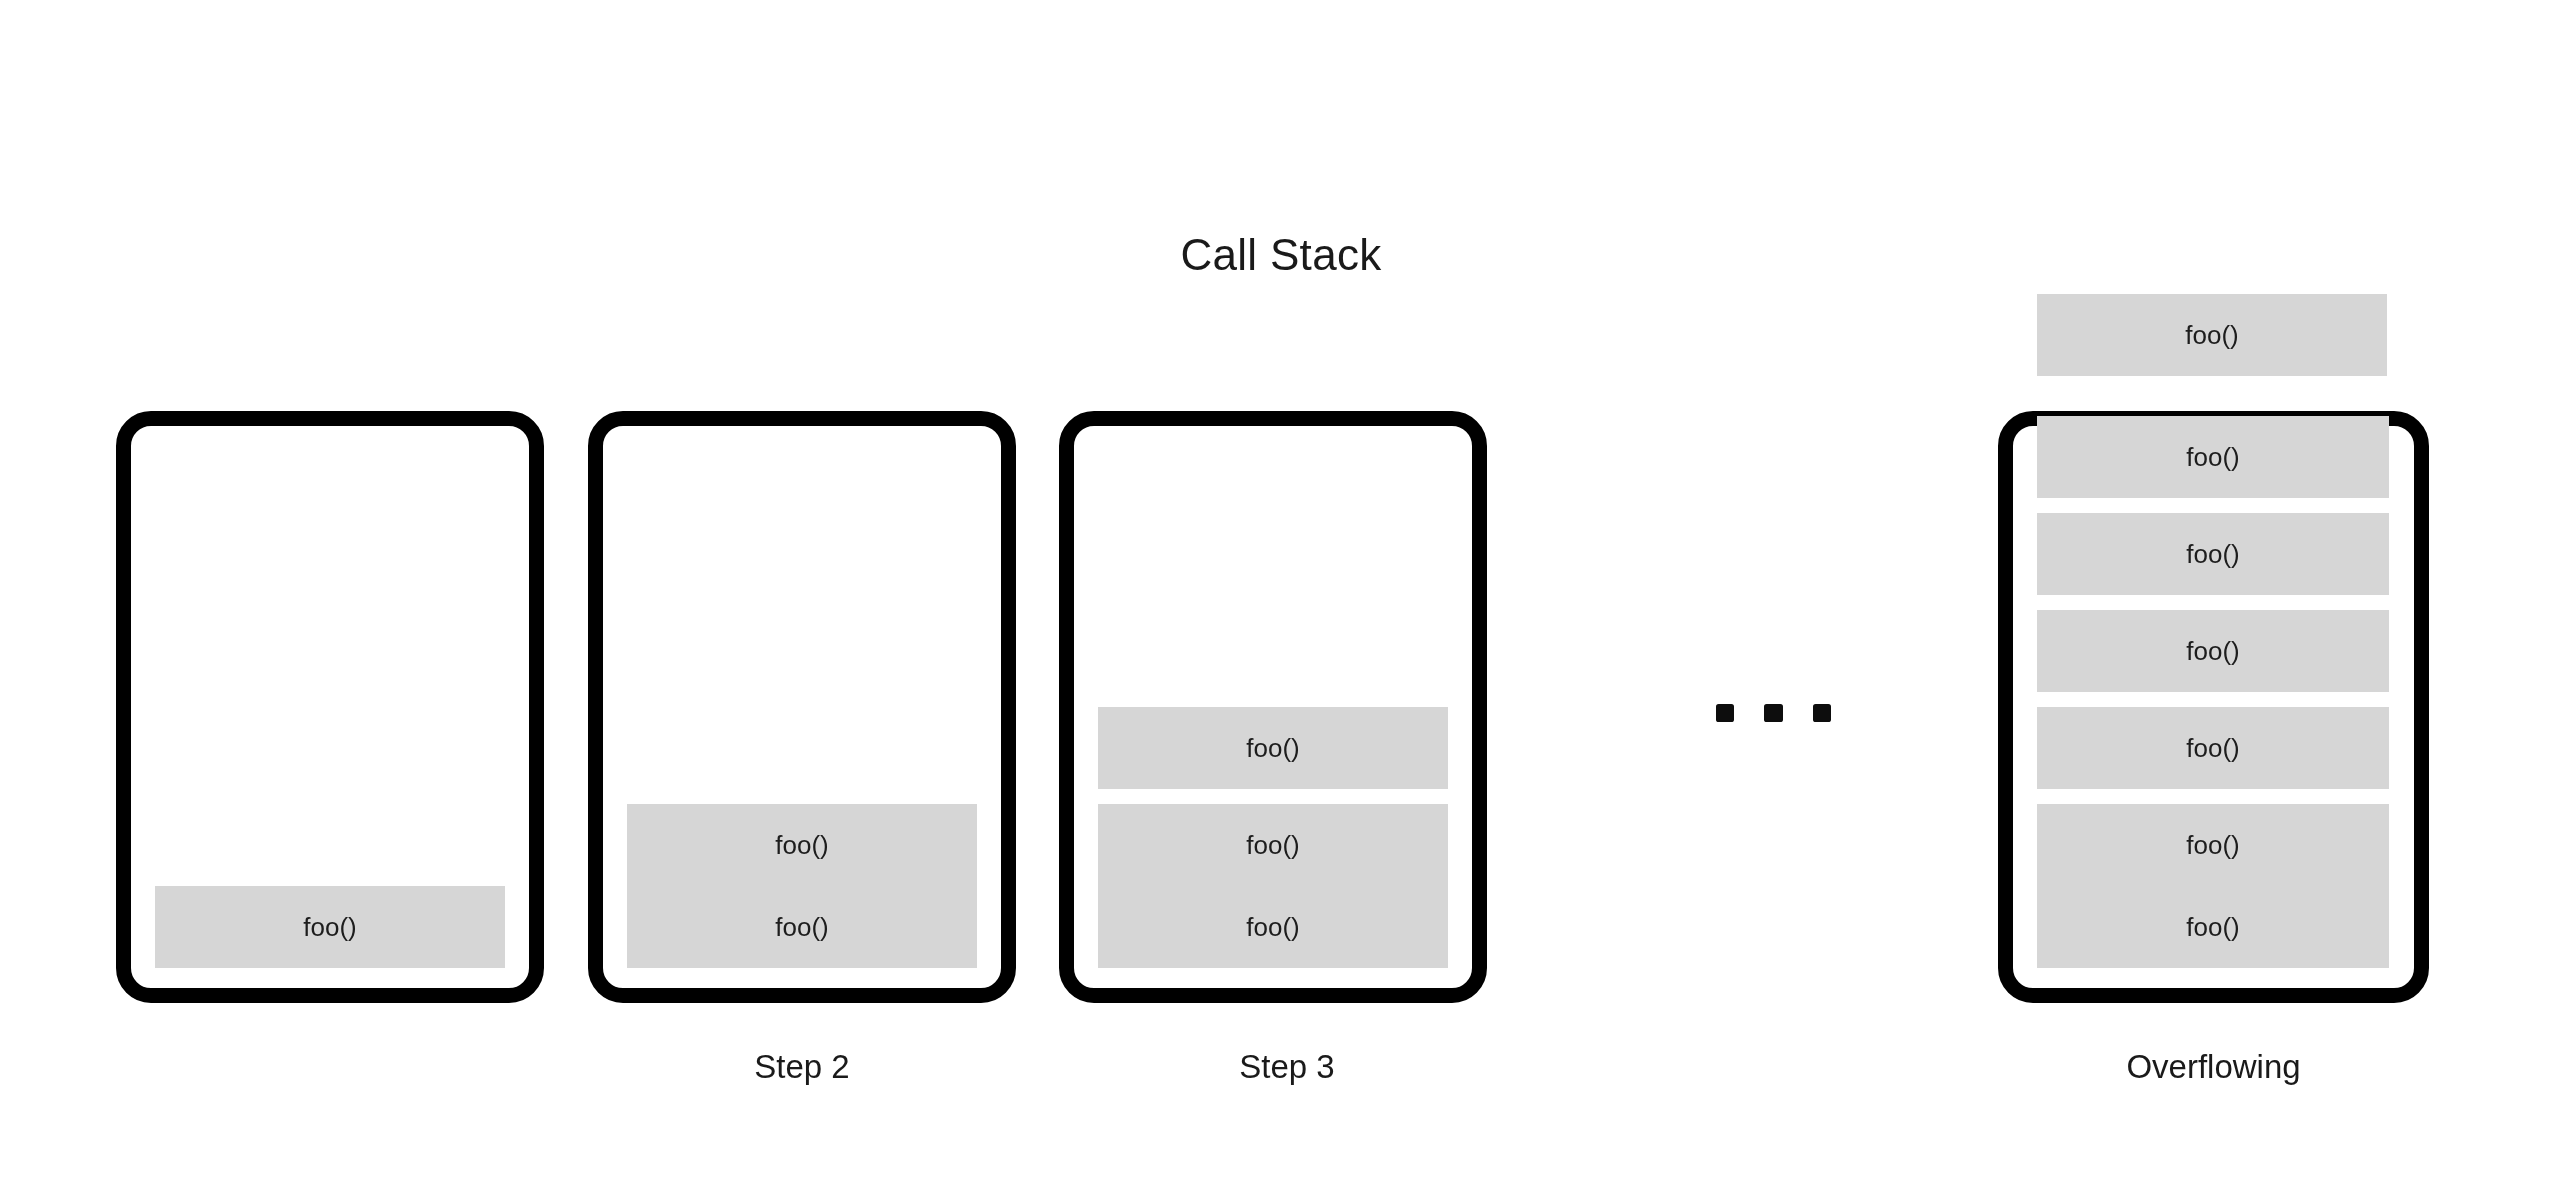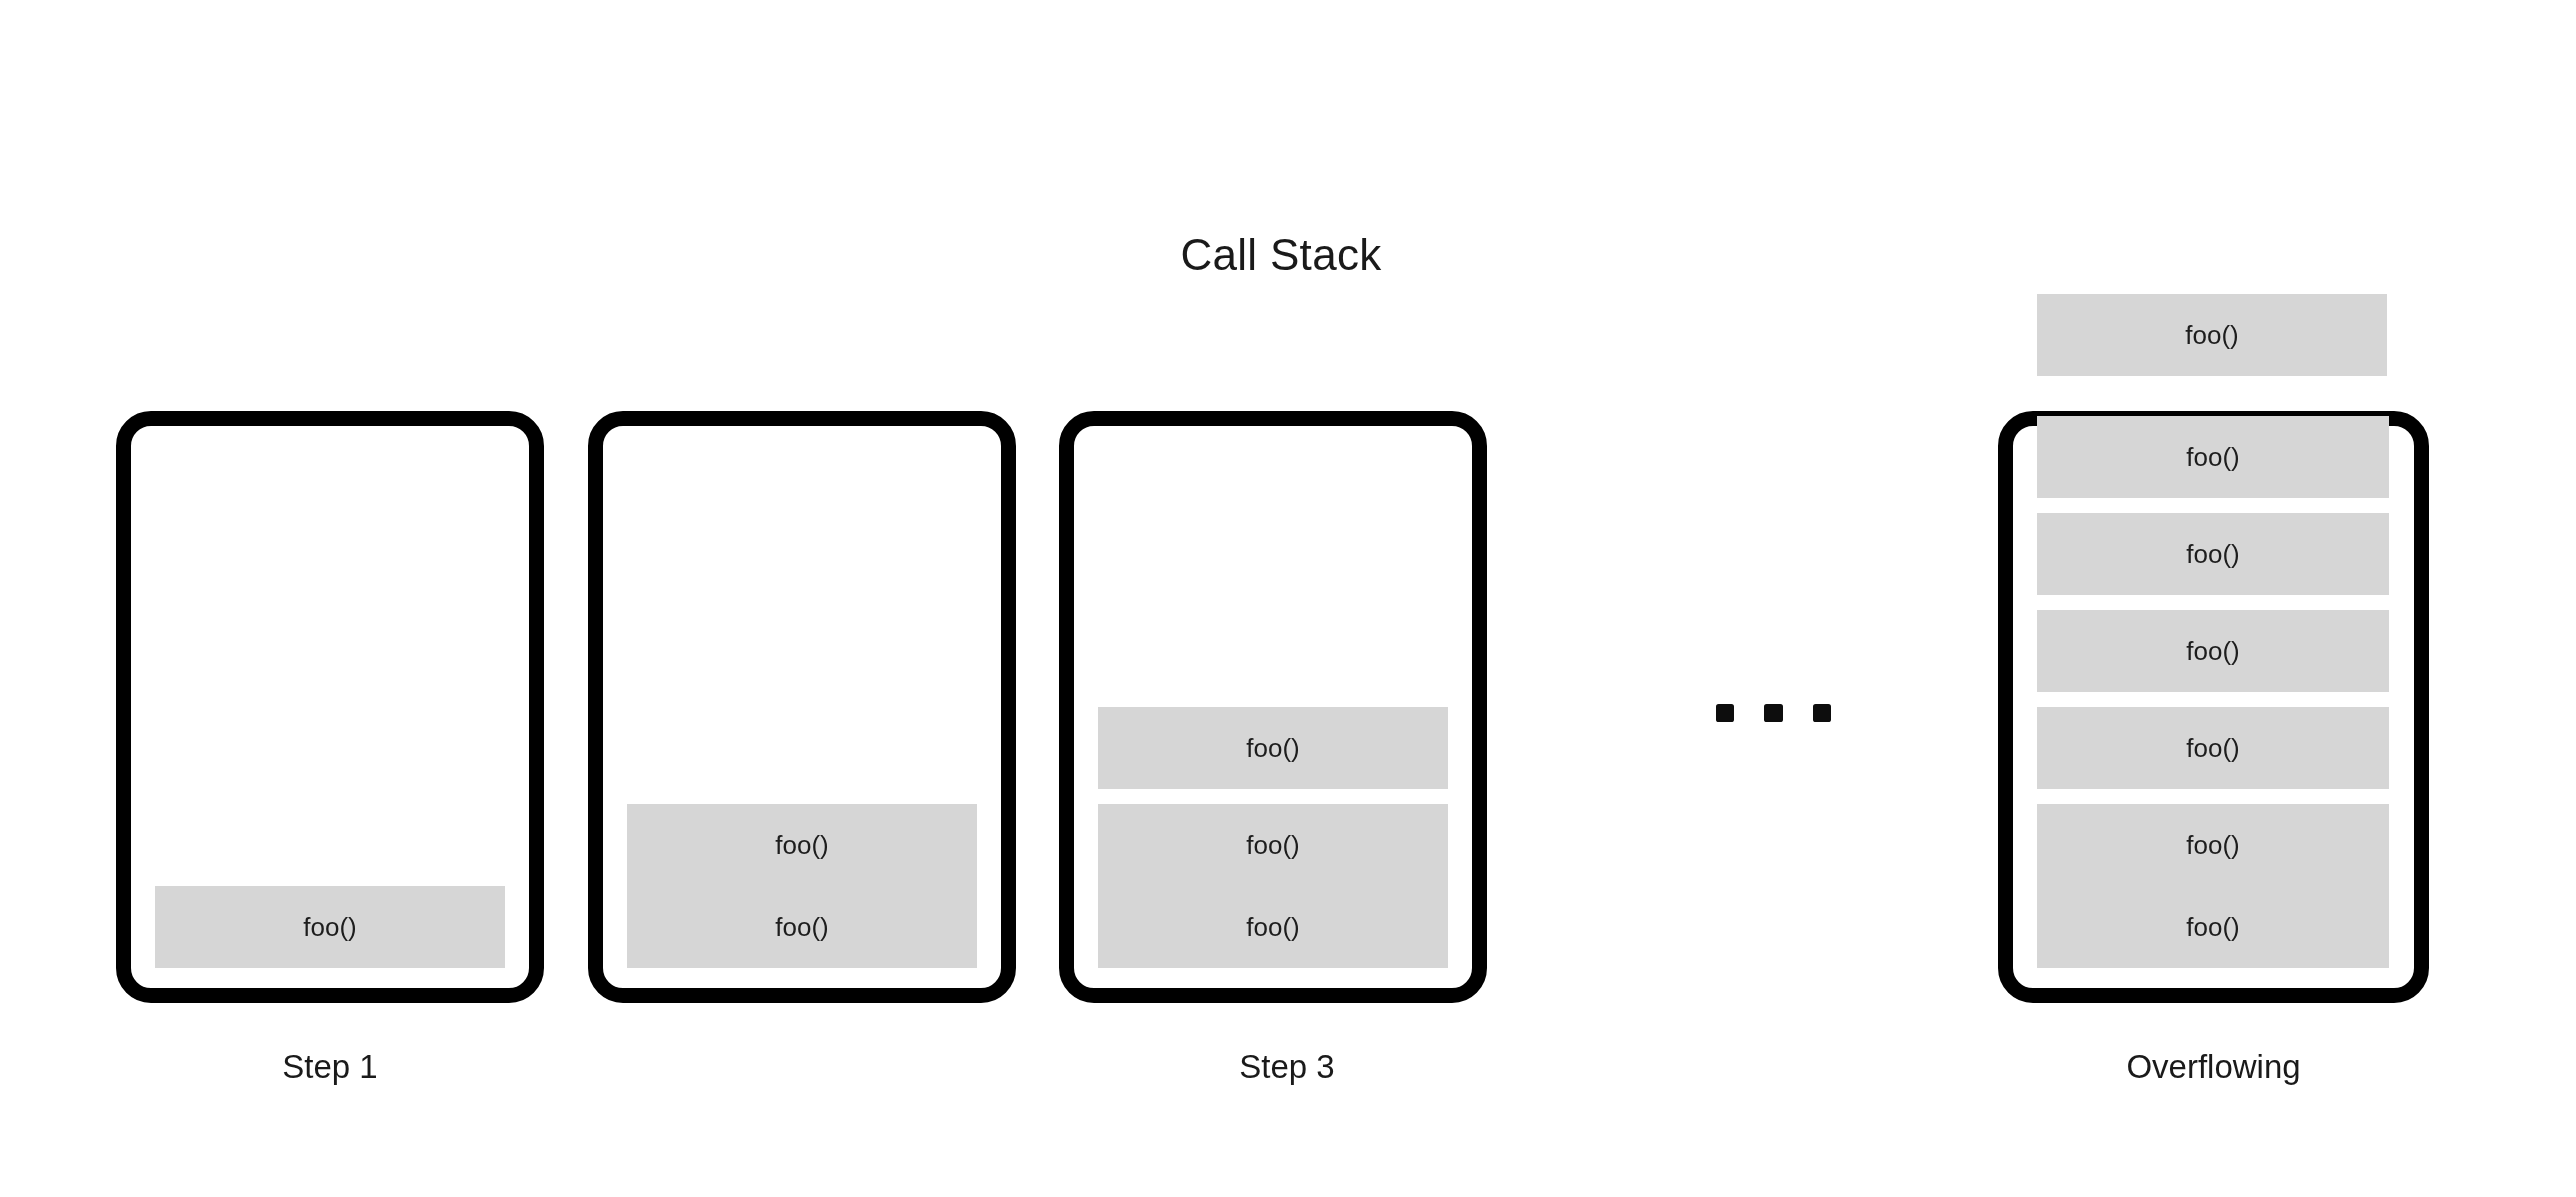--- a/index.html
+++ b/index.html
@@ -123,29 +123,29 @@
 <div id="canvas">
 
   <div class="diagram-title"><span>Call Stack</span></div>
 
   <div class="stack-col" style="left:116px; width:428px; height:592px;">
     <div class="stack-box" style="width:428px; height:592px;"></div>
     <div class="frames" style="left:39px; bottom:35px; width:350px;">
       <div class="frame">foo()</div>
     </div>
   </div>
-  <div class="caption" style="left:116px; width:428px;">Step 1</div>
 
   <div class="stack-col" style="left:588px; width:428px; height:592px;">
     <div class="stack-box" style="width:428px; height:592px;"></div>
     <div class="frames" style="left:39px; bottom:35px; width:350px;">
       <div class="frame">foo()</div>
       <div class="frame">foo()</div>
     </div>
   </div>
+  <div class="caption" style="left:588px; width:428px;">Step 2</div>
 
   <div class="stack-col" style="left:1059px; width:428px; height:592px;">
     <div class="stack-box" style="width:428px; height:592px;"></div>
     <div class="frames" style="left:39px; bottom:35px; width:350px;">
       <div class="frame">foo()</div>
       <div class="frame">foo()</div>
       <div class="frame">foo()</div>
     </div>
   </div>
   <div class="caption" style="left:1073px; width:428px;">Step 3</div>

